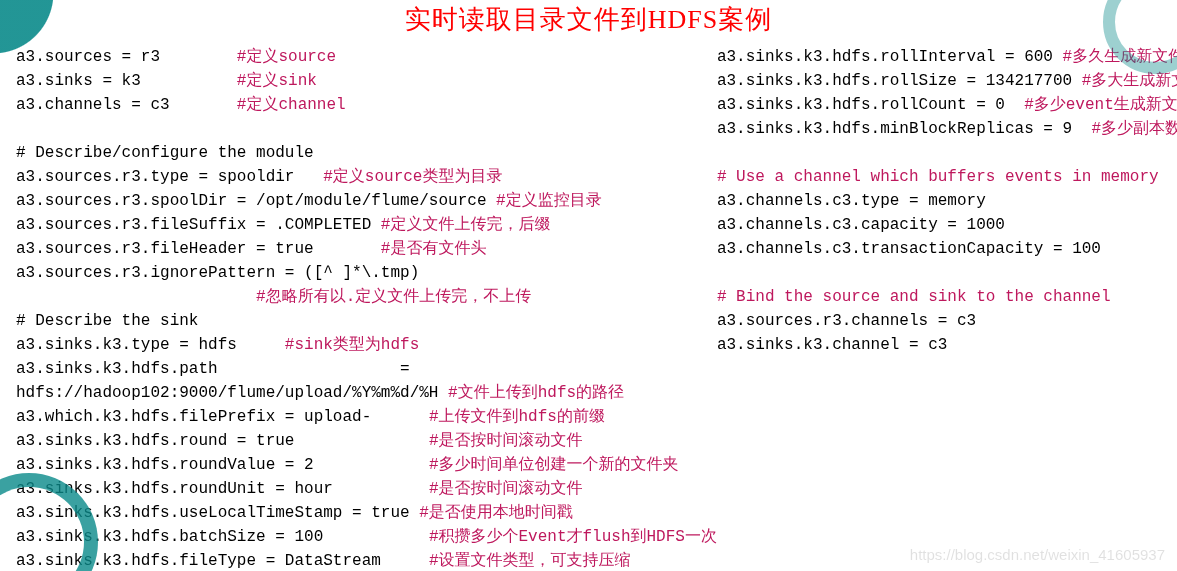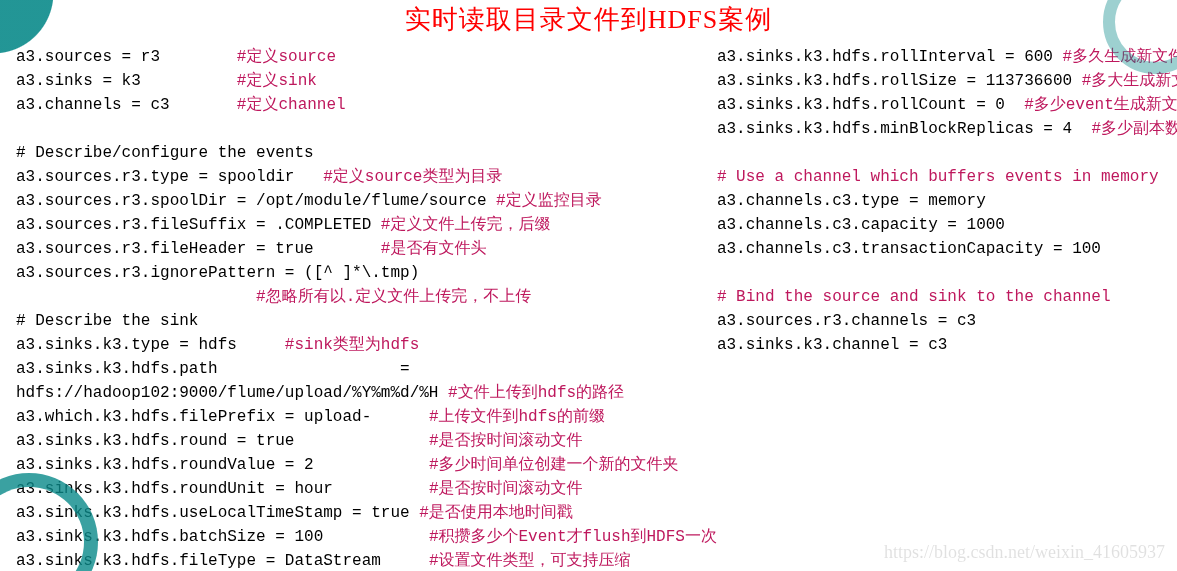--- a/index.html
+++ b/index.html
@@ -35,22 +35,22 @@
   }
   .col.left { flex: 0 0 640px; }
   .col.right { flex: 1; }
   .c   { color: #be185d; }
   .k   { color: #000000; }
   .watermark {
     position: absolute;
     bottom: 8px;
     right: 12px;
     color: rgba(0,0,0,0.12);
-    font-size: 18px;
-    font-family: Liberation Serif, serif;
+    font-size: 15px;
+    font-family: Liberation Sans, sans-serif;
   }
   .corner-tl {
     position: absolute;
     top: -40px; left: -40px;
     width: 110px; height: 110px;
     background: radial-gradient(circle at 30% 30%, #0a8a8a 0%, #0a8a8a 55%, transparent 56%);
     border-radius: 50%;
     opacity: 0.9;
   }
   .corner-tr {
@@ -79,42 +79,42 @@
 <div class="corner-tr"></div>
 <div class="corner-bl"></div>
 
 <div class="title">实时读取目录文件到HDFS案例</div>
 
 <div class="content">
 <div class="col left"><span class="k">a3.sources = r3        </span><span class="c">#定义source</span>
 <span class="k">a3.sinks = k3          </span><span class="c">#定义sink</span>
 <span class="k">a3.channels = c3       </span><span class="c">#定义channel</span>
 <span class="k"></span>
-<span class="k"># Describe/configure the events</span>
+<span class="k"># Describe/configure the module</span>
 <span class="k">a3.sources.r3.type = spooldir   </span><span class="c">#定义source类型为目录</span>
 <span class="k">a3.sources.r3.spoolDir = /opt/module/flume/source </span><span class="c">#定义监控目录</span>
 <span class="k">a3.sources.r3.fileSuffix = .COMPLETED </span><span class="c">#定义文件上传完，后缀</span>
 <span class="k">a3.sources.r3.fileHeader = true       </span><span class="c">#是否有文件头</span>
 <span class="k">a3.sources.r3.ignorePattern = ([^ ]*\.tmp)</span>
 <span class="c">                         #忽略所有以.定义文件上传完，不上传</span>
 <span class="k"># Describe the sink</span>
 <span class="k">a3.sinks.k3.type = hdfs     </span><span class="c">#sink类型为hdfs</span>
 <span class="k">a3.sinks.k3.hdfs.path                   =</span>
 <span class="k">hdfs://hadoop102:9000/flume/upload/%Y%m%d/%H </span><span class="c">#文件上传到hdfs的路径</span>
 <span class="k">a3.which.k3.hdfs.filePrefix = upload-      </span><span class="c">#上传文件到hdfs的前缀</span>
 <span class="k">a3.sinks.k3.hdfs.round = true              </span><span class="c">#是否按时间滚动文件</span>
 <span class="k">a3.sinks.k3.hdfs.roundValue = 2            </span><span class="c">#多少时间单位创建一个新的文件夹</span>
 <span class="k">a3.sinks.k3.hdfs.roundUnit = hour          </span><span class="c">#是否按时间滚动文件</span>
 <span class="k">a3.sinks.k3.hdfs.useLocalTimeStamp = true </span><span class="c">#是否使用本地时间戳</span>
 <span class="k">a3.sinks.k3.hdfs.batchSize = 100           </span><span class="c">#积攒多少个Event才flush到HDFS一次</span>
 <span class="k">a3.sinks.k3.hdfs.fileType = DataStream     </span><span class="c">#设置文件类型，可支持压缩</span></div>
 <div class="col right"><span class="k">a3.sinks.k3.hdfs.rollInterval = 600 </span><span class="c">#多久生成新文件</span>
-<span class="k">a3.sinks.k3.hdfs.rollSize = 113736600 </span><span class="c">#多大生成新文件</span>
+<span class="k">a3.sinks.k3.hdfs.rollSize = 134217700 </span><span class="c">#多大生成新文件</span>
 <span class="k">a3.sinks.k3.hdfs.rollCount = 0  </span><span class="c">#多少event生成新文件</span>
-<span class="k">a3.sinks.k3.hdfs.minBlockReplicas = 4  </span><span class="c">#多少副本数</span>
+<span class="k">a3.sinks.k3.hdfs.minBlockReplicas = 9  </span><span class="c">#多少副本数</span>
 <span class="k"></span>
 <span class="c"># Use a channel which buffers events in memory</span>
 <span class="k">a3.channels.c3.type = memory</span>
 <span class="k">a3.channels.c3.capacity = 1000</span>
 <span class="k">a3.channels.c3.transactionCapacity = 100</span>
 <span class="k"></span>
 <span class="c"># Bind the source and sink to the channel</span>
 <span class="k">a3.sources.r3.channels = c3</span>
 <span class="k">a3.sinks.k3.channel = c3</span></div>
 </div>

